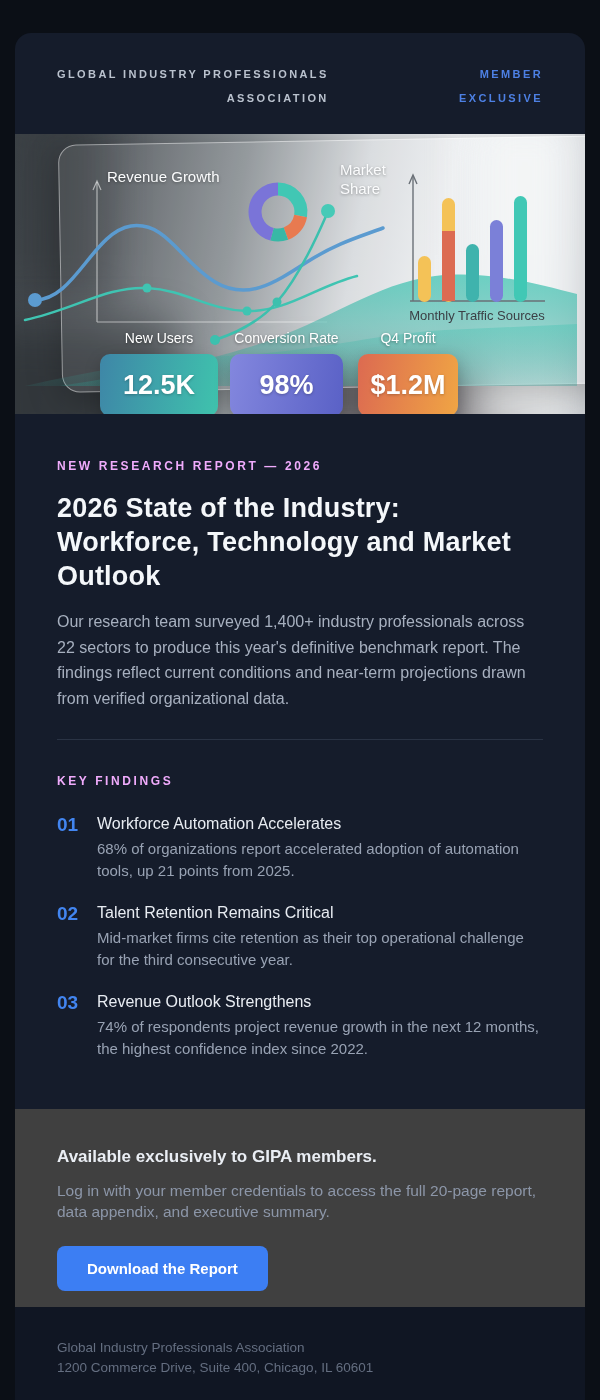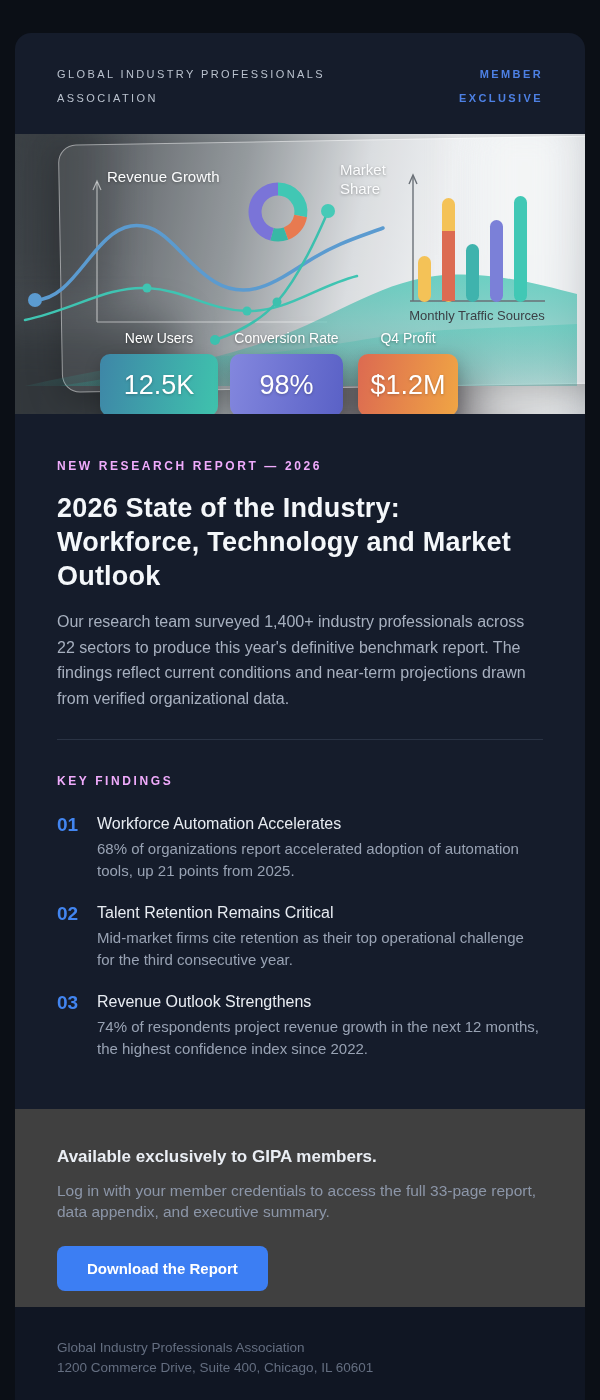--- a/index.html
+++ b/index.html
@@ -22,24 +22,25 @@
 
   
   .header {
     display: flex;
     justify-content: space-between;
     align-items: flex-start;
     padding: 29px 42px 24px;
   }
   .brand {
     font-size: 11px;
-    font-weight: 400;
+    font-weight: 700;
     letter-spacing: 2.4px;
     color: #bac2ce;
     line-height: 24px;
+    text-align: right;
   }
   .badge {
     font-size: 11px;
     font-weight: 700;
     letter-spacing: 2.4px;
     color: #4d80e4;
     line-height: 24px;
     text-align: right;
   }
 
@@ -88,21 +89,21 @@
     font-weight: 400;
     text-shadow: 0 1px 3px rgba(0,0,0,0.4);
     margin-bottom: 8px;
   }
   .stat .stat-card {
     display: flex; align-items: center; justify-content: center;
     height: 62px;
     border-radius: 10px;
     color: #ffffff;
     font-size: 27px;
-    font-weight: 400;
+    font-weight: 700;
     text-shadow: 0 1px 3px rgba(0,0,0,0.25);
     box-shadow: 0 6px 16px rgba(0,0,0,0.22);
   }
   .stat.s1 { left: 85px;  top: 196px; width: 118px; text-align: center; }
   .stat.s2 { left: 215px; top: 196px; width: 113px; }
   .stat.s3 { left: 343px; top: 196px; width: 100px; }
   .stat.s1 .stat-card { background: linear-gradient(100deg, #3e86a7, #3fc3ad); }
   .stat.s2 .stat-card { background: linear-gradient(100deg, #8387de, #5a61c6); }
   .stat.s3 .stat-card { background: linear-gradient(100deg, #dc6a51, #f0a544); }
 
@@ -306,21 +307,21 @@
         <div class="finding-text">
           <div class="finding-title">Revenue Outlook Strengthens</div>
           <div class="finding-desc">74% of respondents project revenue growth in the next 12 months, the highest confidence index since 2022.</div>
         </div>
       </div>
     </div>
   </div>
 
   <div class="cta-band">
     <div class="cta-heading">Available exclusively to GIPA members.</div>
-    <div class="cta-body">Log in with your member credentials to access the full 33-page report, data appendix, and executive summary.</div>
+    <div class="cta-body">Log in with your member credentials to access the full 20-page report, data appendix, and executive summary.</div>
     <button class="cta-button">Download the Report</button>
   </div>
 
   <div class="footer">
     <div class="footer-org">Global Industry Professionals Association</div>
     <div class="footer-address">1200 Commerce Drive, Suite 400, Chicago, IL 60601</div>
 
   </div>
 
 </div>

